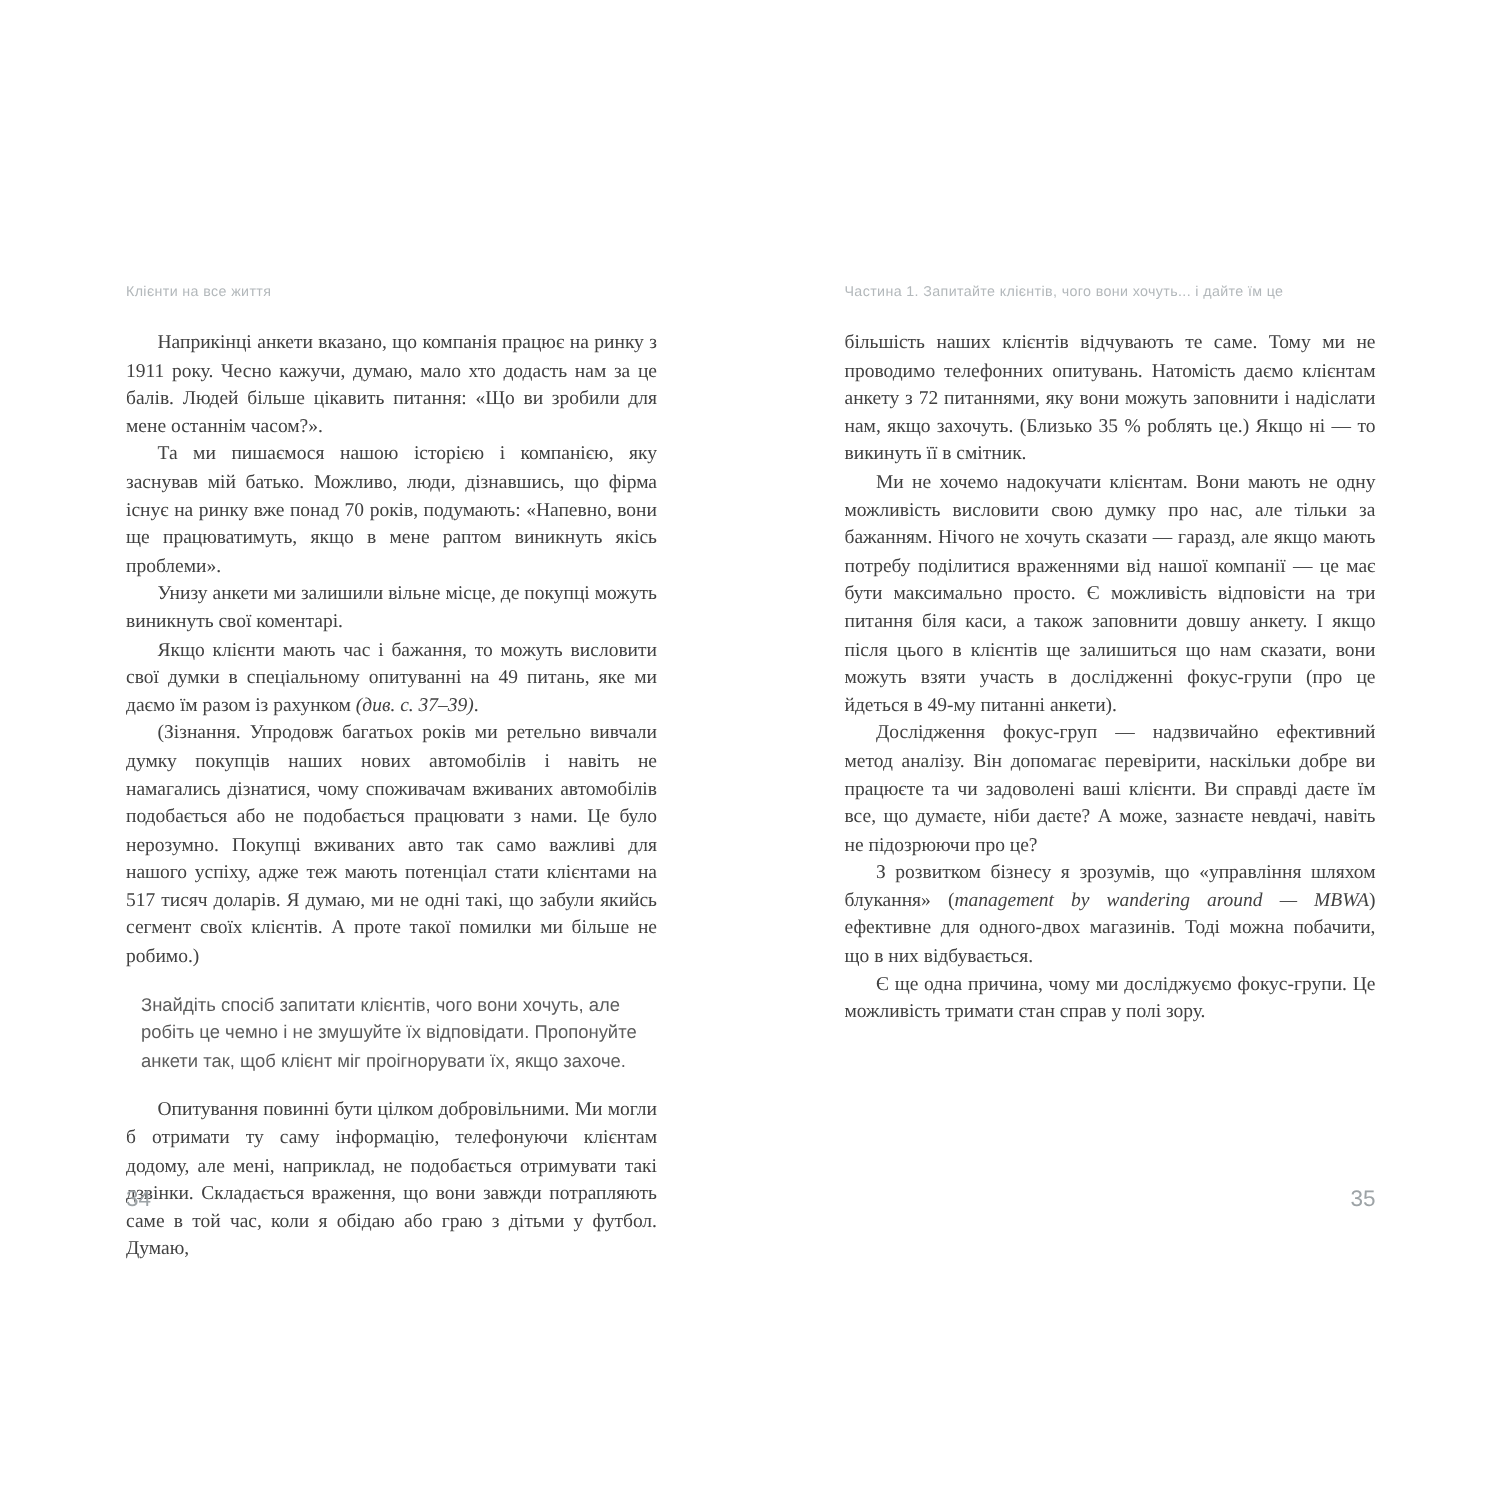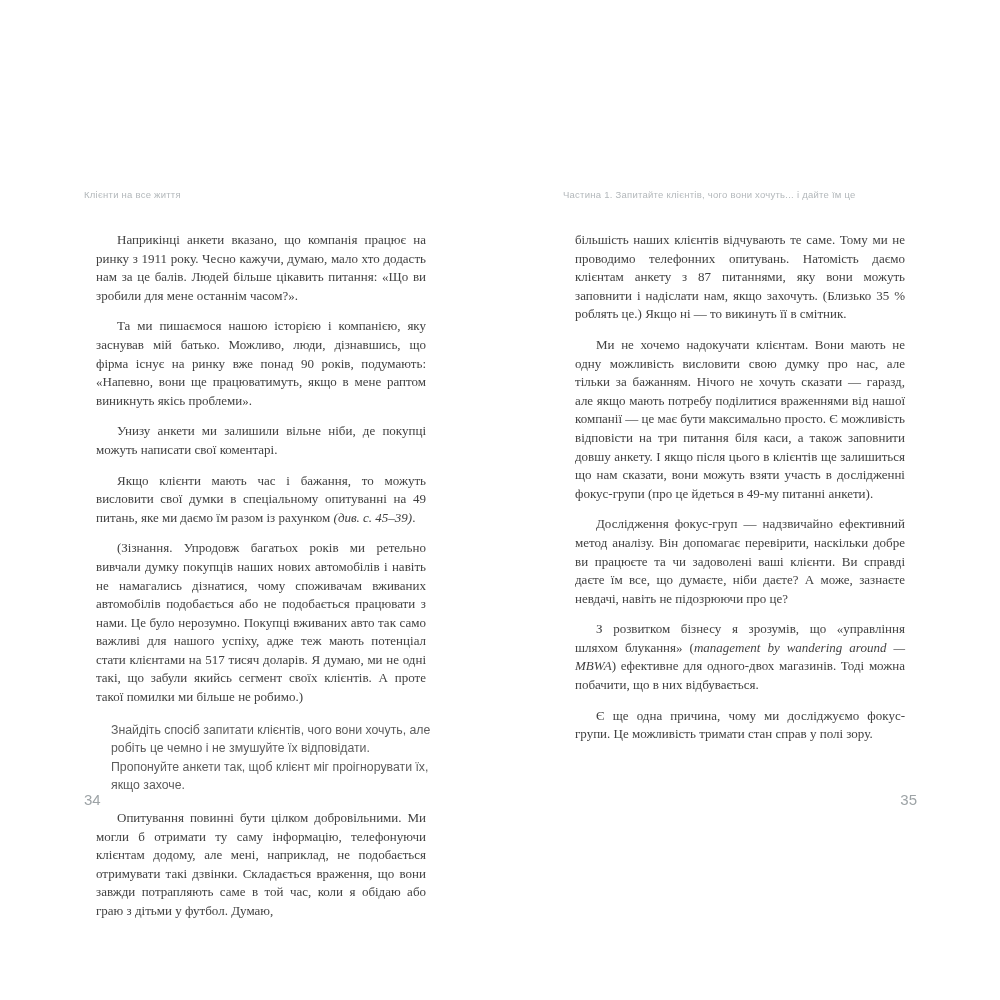--- a/index.html
+++ b/index.html
@@ -24,27 +24,27 @@
   }
   .page-right .running-header { text-align: left; }
 
   .content {
     position: absolute; top: 219px; left: 0; right: 0;
     font-size: 13px; line-height: 18.6px;
     color: #414141;
     text-align: justify;
   }
   .content p.para {
-    margin: 12px; padding: 0;
+    margin: 0; padding: 0;
     text-indent: 21px;
   }
   .content p.para.noindent { text-indent: 0; }
   .content p.para.callout {
     text-indent: 0;
-    margin: 14px 0 14px 27px;
+    margin: 14px 0 14px 10px;
     font-family: "Liberation Sans", sans-serif;
     font-size: 12.3px; line-height: 18.6px;
     color: #5c5c5c;
     text-align: left;
   }
   .italic { font-style: italic; }
 
   .page-number {
     position: absolute; top: 791px;
     font-family: Liberation Sans, sans-serif;
@@ -55,34 +55,34 @@
 </style>
 </head>
 <body>
 
 <div class="spread">
 
   <div class="page page-left">
     <div class="running-header">Клієнти на все життя</div>
     <div class="content">
         <p class="para"><span>Наприкінці анкети вказано, що компанія працює на ринку з 1911 року. Чесно кажучи, думаю, мало хто додасть нам за це балів. Людей більше цікавить питання: «Що ви зробили для мене останнім часом?».</span></p>
-        <p class="para"><span>Та ми пишаємося нашою історією і компанією, яку заснував мій батько. Можливо, люди, дізнавшись, що фірма існує на ринку вже понад 90 років, подумають: «Напевно, вони ще працюватимуть, якщо в мене раптом виникнуть якісь проблеми».</span></p>
-        <p class="para"><span>Унизу анкети ми залишили вільне ніби, де покупці можуть написати свої коментарі.</span></p>
-        <p class="para"><span>Якщо клієнти мають час і бажання, то можуть висловити свої думки в спеціальному опитуванні на 49 питань, яке ми даємо їм разом із рахунком </span><span class="italic">(див. с. 45–39)</span><span>.</span></p>
+        <p class="para"><span>Та ми пишаємося нашою історією і компанією, яку заснував мій батько. Можливо, люди, дізнавшись, що фірма існує на ринку вже понад 70 років, подумають: «Напевно, вони ще працюватимуть, якщо в мене раптом виникнуть якісь проблеми».</span></p>
+        <p class="para"><span>Унизу анкети ми залишили вільне місце, де покупці можуть виникнуть свої коментарі.</span></p>
+        <p class="para"><span>Якщо клієнти мають час і бажання, то можуть висловити свої думки в спеціальному опитуванні на 49 питань, яке ми даємо їм разом із рахунком </span><span class="italic">(див. с. 37–39)</span><span>.</span></p>
         <p class="para"><span>(Зізнання. Упродовж багатьох років ми ретельно вивчали думку покупців наших нових автомобілів і навіть не намагались дізнатися, чому споживачам вживаних автомобілів подобається або не подобається працювати з нами. Це було нерозумно. Покупці вживаних авто так само важливі для нашого успіху, адже теж мають потенціал стати клієнтами на 517 тисяч доларів. Я думаю, ми не одні такі, що забули якийсь сегмент своїх клієнтів. А проте такої помилки ми більше не робимо.)</span></p>
         <p class="para callout"><span>Знайдіть спосіб запитати клієнтів, чого вони хочуть, але робіть це чемно і не змушуйте їх відповідати. Пропонуйте анкети так, щоб клієнт міг проігнорувати їх, якщо захоче.</span></p>
         <p class="para"><span>Опитування повинні бути цілком добровільними. Ми могли б отримати ту саму інформацію, телефонуючи клієнтам додому, але мені, наприклад, не подобається отримувати такі дзвінки. Складається враження, що вони завжди потрапляють саме в той час, коли я обідаю або граю з дітьми у футбол. Думаю,</span></p>
       </div>
     <div class="page-number">34</div>
   </div>
 
   <div class="page page-right">
     <div class="running-header">Частина 1. Запитайте клієнтів, чого вони хочуть... і дайте їм це</div>
     <div class="content">
-        <p class="para noindent"><span>більшість наших клієнтів відчувають те саме. Тому ми не проводимо телефонних опитувань. Натомість даємо клієнтам анкету з 87 питаннями, яку вони можуть заповнити і надіслати нам, якщо захочуть. (Близько 35 % роблять це.) Якщо ні — то викинуть її в смітник.</span></p>
+        <p class="para noindent"><span>більшість наших клієнтів відчувають те саме. Тому ми не проводимо телефонних опитувань. Натомість даємо клієнтам анкету з 72 питаннями, яку вони можуть заповнити і надіслати нам, якщо захочуть. (Близько 35 % роблять це.) Якщо ні — то викинуть її в смітник.</span></p>
         <p class="para"><span>Ми не хочемо надокучати клієнтам. Вони мають не одну можливість висловити свою думку про нас, але тільки за бажанням. Нічого не хочуть сказати — гаразд, але якщо мають потребу поділитися враженнями від нашої компанії — це має бути максимально просто. Є можливість відповісти на три питання біля каси, а також заповнити довшу анкету. І якщо після цього в клієнтів ще залишиться що нам сказати, вони можуть взяти участь в дослідженні фокус-групи (про це йдеться в 49-му питанні анкети).</span></p>
         <p class="para"><span>Дослідження фокус-груп — надзвичайно ефективний метод аналізу. Він допомагає перевірити, наскільки добре ви працюєте та чи задоволені ваші клієнти. Ви справді даєте їм все, що думаєте, ніби даєте? А може, зазнаєте невдачі, навіть не підозрюючи про це?</span></p>
         <p class="para"><span>З розвитком бізнесу я зрозумів, що «управління шляхом блукання» (</span><span class="italic">management by wandering around — MBWA</span><span>) ефективне для одного-двох магазинів. Тоді можна побачити, що в них відбувається.</span></p>
         <p class="para"><span>Є ще одна причина, чому ми досліджуємо фокус-групи. Це можливість тримати стан справ у полі зору.</span></p>
       </div>
     <div class="page-number">35</div>
   </div>
 
 </div>
 

